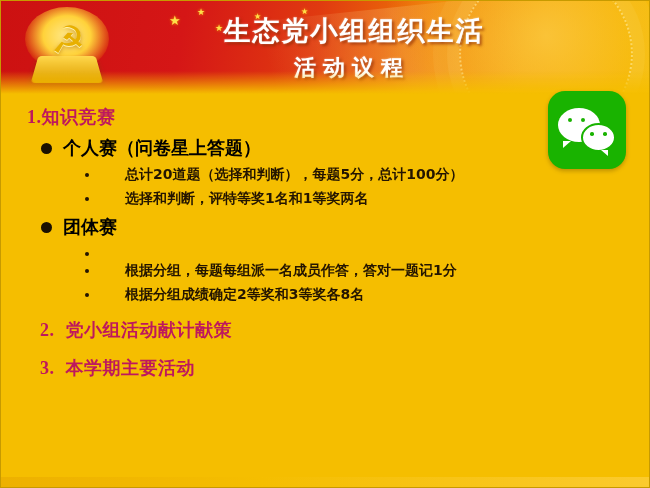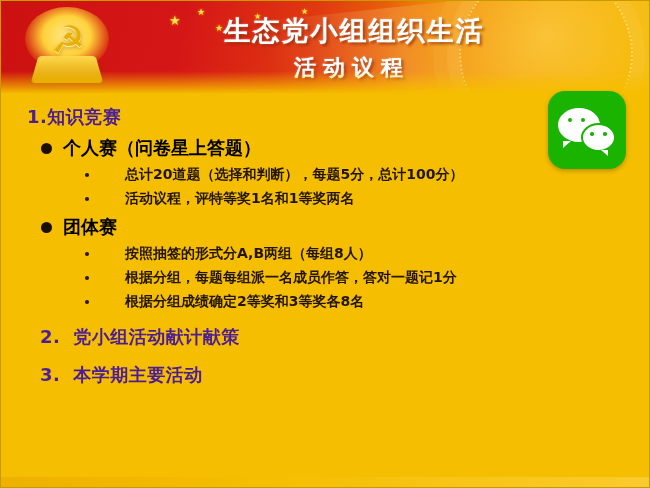--- a/index.html
+++ b/index.html
@@ -184,23 +184,24 @@
     left: 0; top: 96px;
     width: 650px;
     height: 392px;
     padding: 2px 14px 0 26px;
     box-sizing: border-box;
     color: #2b1a00;
   }
   .lvl1 {
     font-size: 18px;
     font-weight: bold;
-    color: #4c1d95;
+    color: #be185d;
     margin: 6px 0 2px 0;
     letter-spacing: 0.5px;
+    font-family: Liberation Serif, serif;
   }
   .lvl2 {
     font-size: 18px;
     font-weight: bold;
     color: #000000;
     margin: 7px 0 2px 14px;
     display: flex;
     align-items: center;
   }
   .lvl2 .dot {
@@ -289,31 +290,30 @@
       <span>个人赛（问卷星上答题）</span>
     </div>
 
     <div class="lvl3">
       <span class="sdot"></span>
       <span>总计20道题（选择和判断），每题5分，总计100分）</span>
     </div>
 
     <div class="lvl3">
       <span class="sdot"></span>
-      <span>活动议程，评特等奖1名和1等奖两名</span>
+      <span>选择和判断，评特等奖1名和1等奖两名</span>
     </div>
 
     <div class="lvl2">
       <span class="dot"></span>
       <span>团体赛</span>
     </div>
 
     <div class="lvl3">
       <span class="sdot"></span>
-      <span>按照抽签的形式分A,B两组（每组8人）</span>
     </div>
 
     <div class="lvl3">
       <span class="sdot"></span>
       <span>根据分组，每题每组派一名成员作答，答对一题记1分</span>
     </div>
 
     <div class="lvl3">
       <span class="sdot"></span>
       <span>根据分组成绩确定2等奖和3等奖各8名</span>

